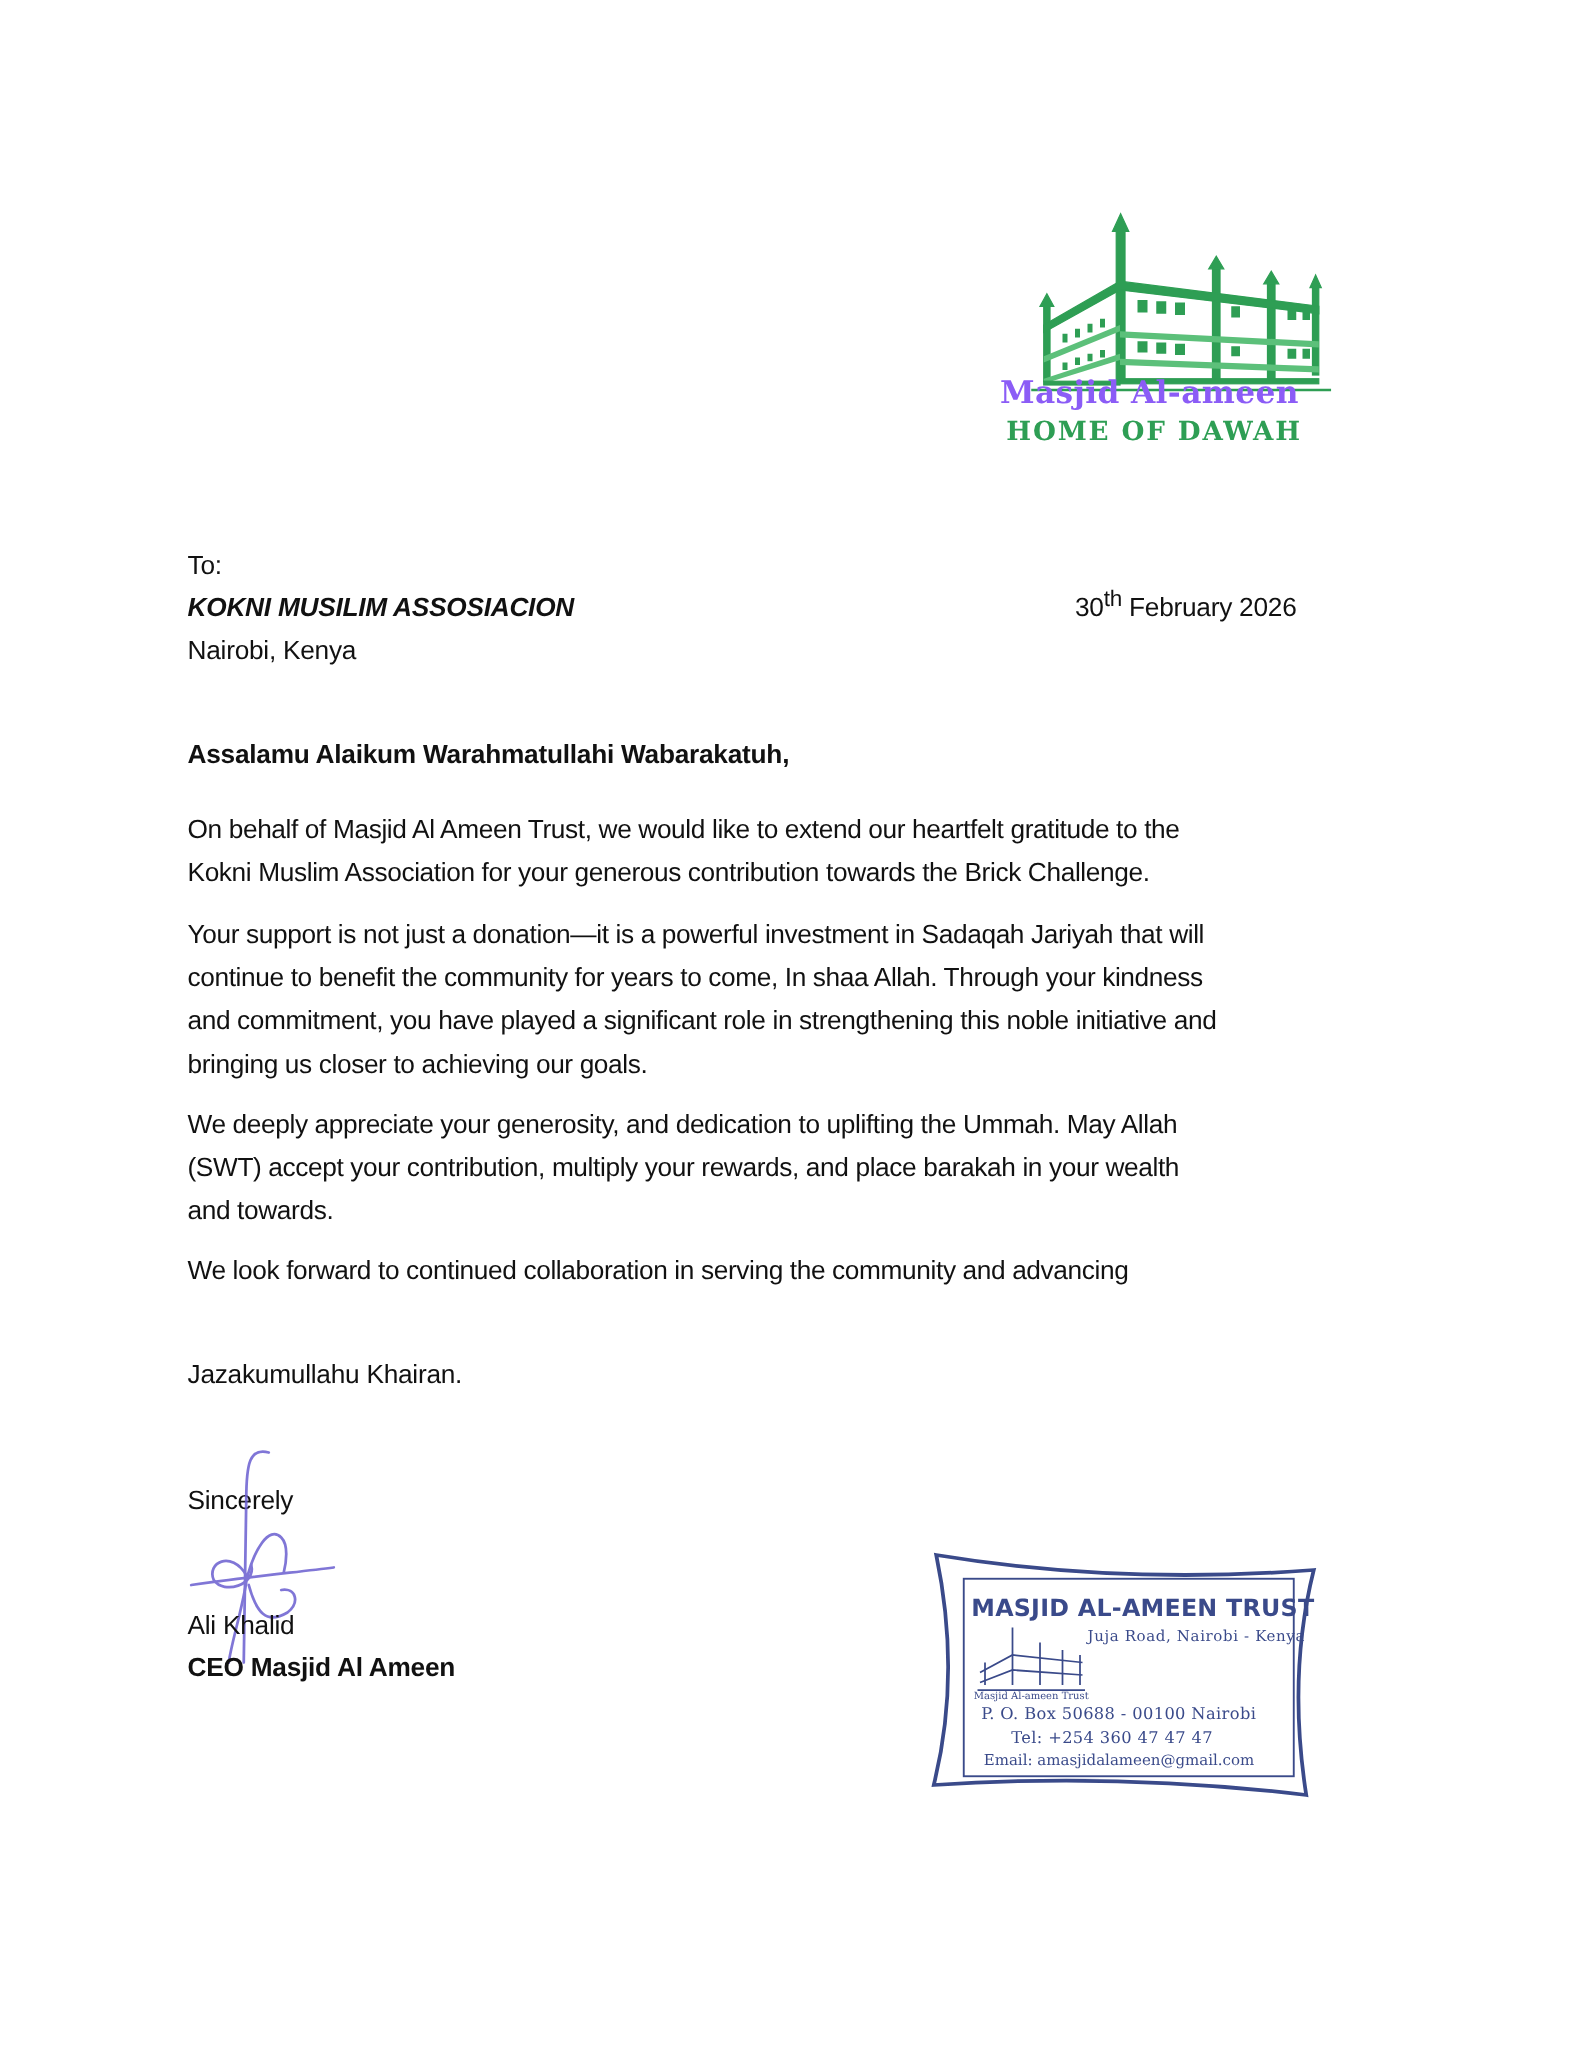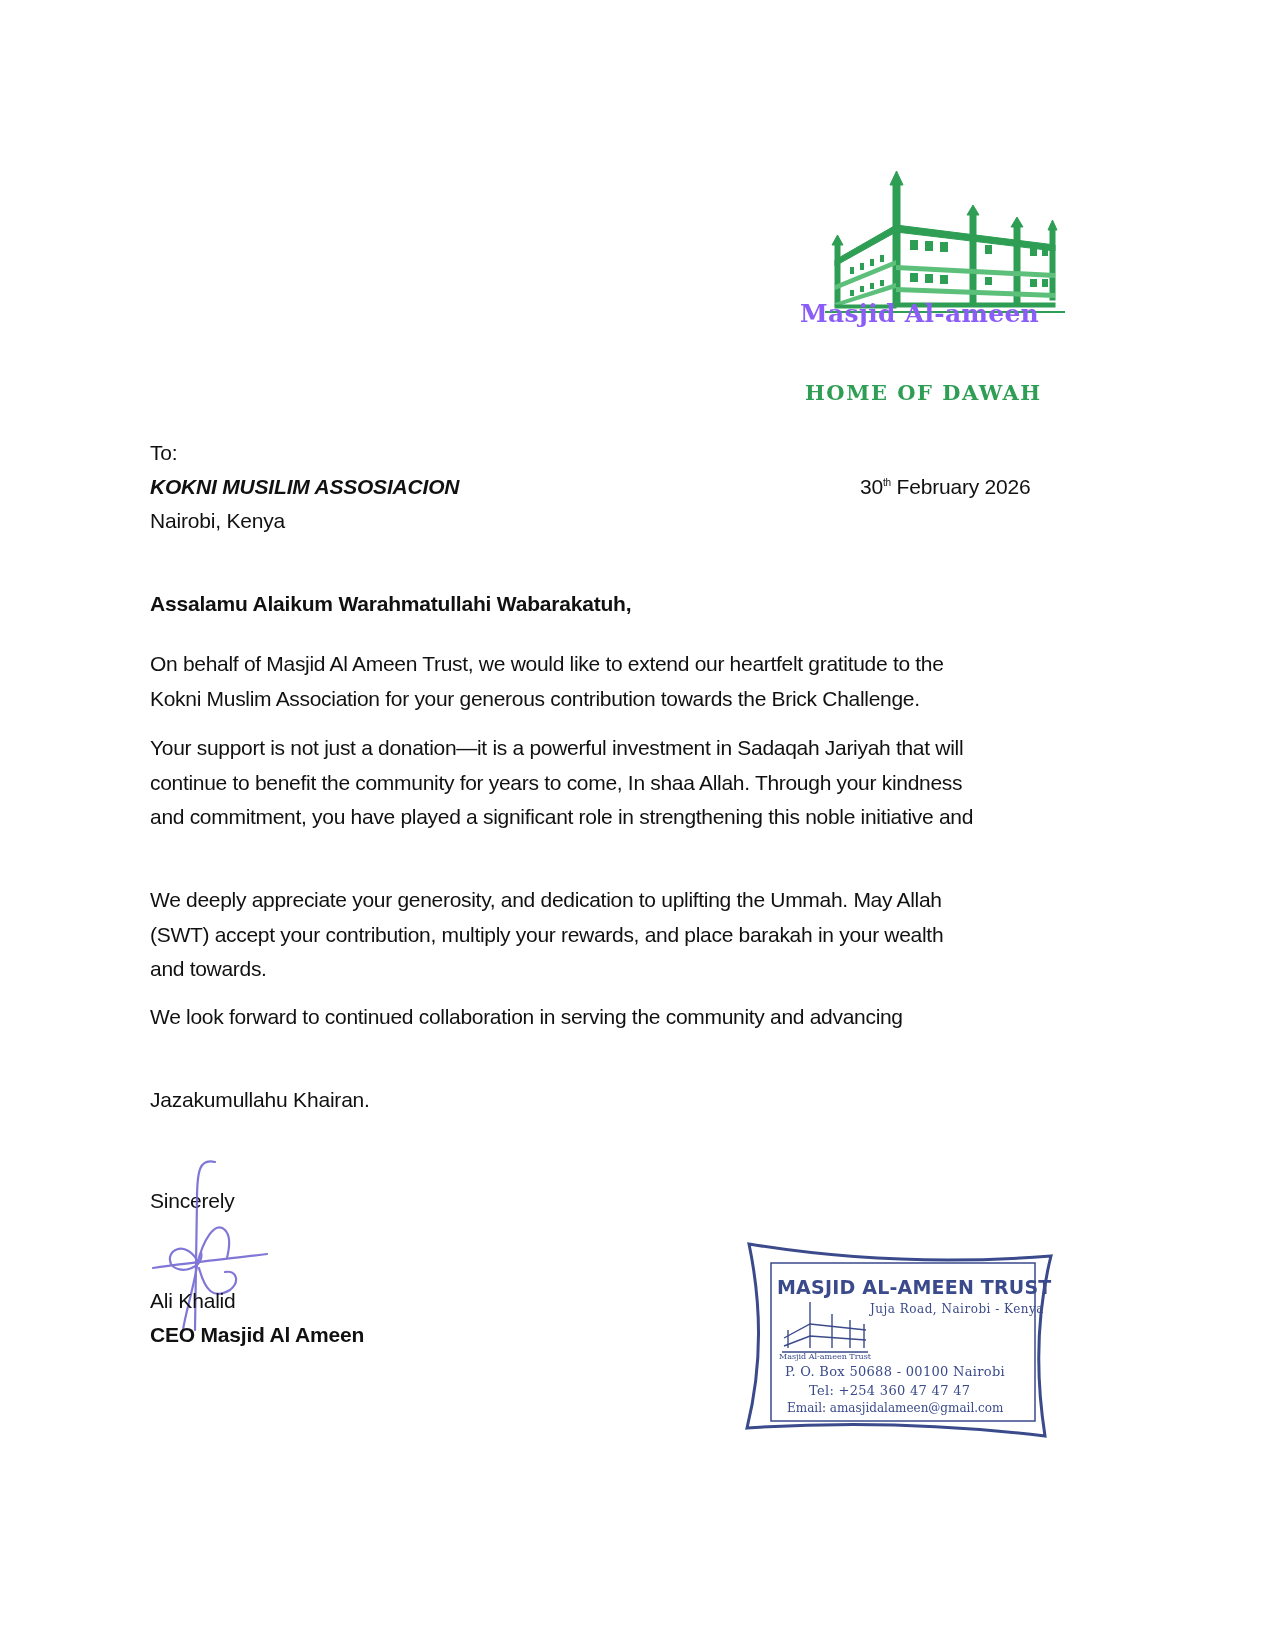--- a/index.html
+++ b/index.html
@@ -3,23 +3,23 @@
 <meta charset="utf-8">
 <style>
   html, body { margin:0; padding:0; background:#fff; }
   body { width:1275px; height:1650px; position:relative; overflow:hidden;
          font-family:"Liberation Sans", sans-serif; color:#111; }
   .abs { position:absolute; }
   .txt { font-size:21px; line-height:34px; white-space:nowrap; letter-spacing:-0.2px; }
   .bold { font-weight:bold; }
   .para { position:absolute; left:150px; width:980px; font-size:21px; line-height:34.5px; letter-spacing:-0.3px; }
   .para p { margin:0; white-space:nowrap; }
-  sup { font-size:10px; line-height:0; }
+  sup { font-size:18px; line-height:0; }
   .logo-text1 { font-family:"DejaVu Serif", serif; font-weight:bold; color:#8b5cf6; font-size:25px; letter-spacing:0.3px; }
-  .logo-text2 { font-family:"DejaVu Serif", serif; font-weight:bold; color:#2e9e54; font-size:21px; letter-spacing:1.5px;margin-top:48px; }
+  .logo-text2 { font-family:"DejaVu Serif", serif; font-weight:bold; color:#2e9e54; font-size:21px; letter-spacing:1.5px; }
   .stamp-t { color:#3a4a8a; font-family:"DejaVu Sans", sans-serif; white-space:nowrap; }
 </style>
 </head>
 <body>
 
 <div class="abs" style="left:800px; top:165px; width:270px; height:200px;">
   <svg width="260" height="150" viewBox="0 0 260 150" style="position:absolute; left:5px; top:0;">
     <g fill="#2e9e54" stroke="#2e9e54">
 
       <rect x="88" y="20" width="7" height="120"></rect>
@@ -82,20 +82,21 @@
 <div class="abs txt bold" style="left:150px; top:587px;">Assalamu Alaikum Warahmatullahi Wabarakatuh,</div>
 
 <div class="para" style="top:647px;">
   <p>On behalf of Masjid Al Ameen Trust, we would like to extend our heartfelt gratitude to the</p>
   <p>Kokni Muslim Association for your generous contribution towards the Brick Challenge.</p>
 </div>
 <div class="para" style="top:731px;">
   <p>Your support is not just a donation—it is a powerful investment in Sadaqah Jariyah that will</p>
   <p>continue to benefit the community for years to come, In shaa Allah. Through your kindness</p>
   <p>and commitment, you have played a significant role in strengthening this noble initiative and</p>
+  <p>bringing us closer to achieving our goals.</p>
 </div>
 <div class="para" style="top:883px;">
   <p>We deeply appreciate your generosity, and dedication to uplifting the Ummah. May Allah</p>
   <p>(SWT) accept your contribution, multiply your rewards, and place barakah in your wealth</p>
   <p>and towards.</p>
 </div>
 <div class="para" style="top:1000px;">
   <p>We look forward to continued collaboration in serving the community and advancing</p>
 </div>
 

